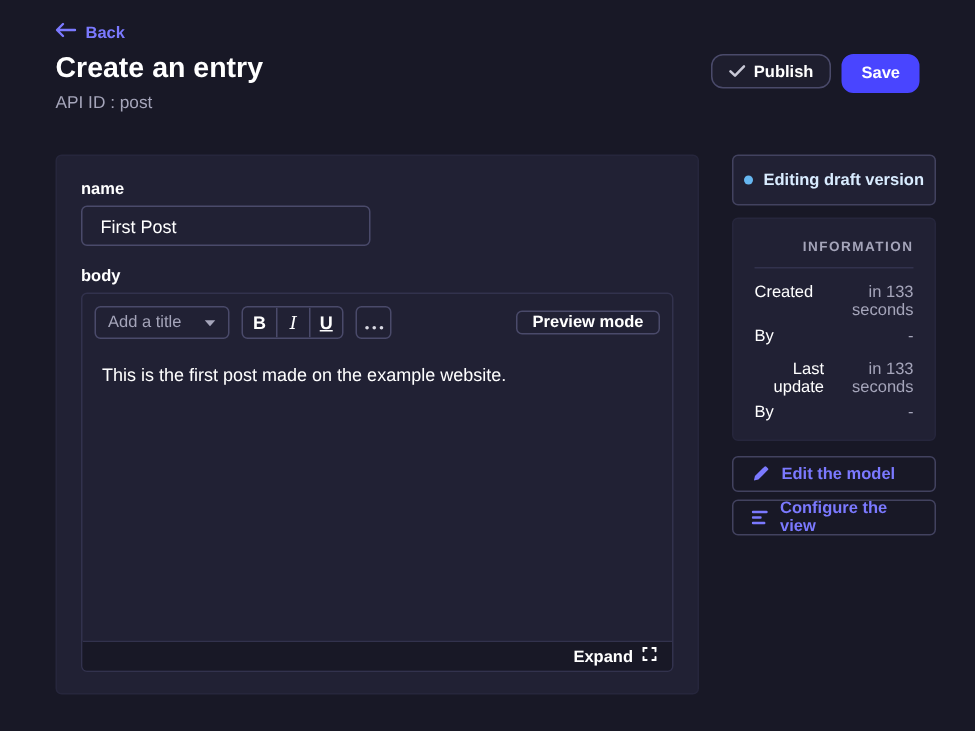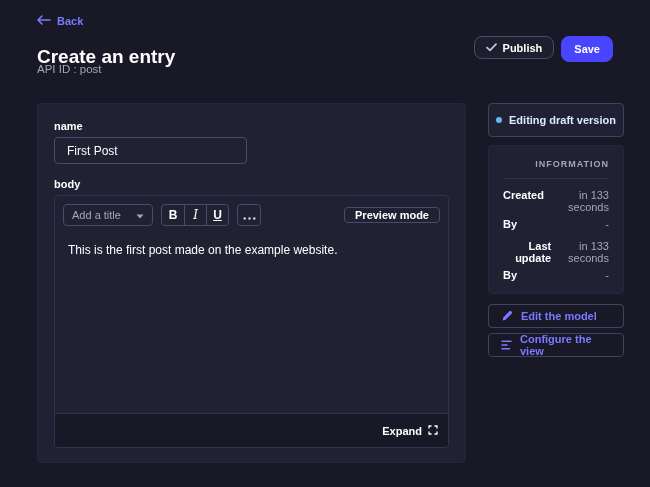--- a/index.html
+++ b/index.html
@@ -15,21 +15,21 @@
     --draft-text:#d9ecff;
   }
   *{margin:0;padding:0;box-sizing:border-box;}
   html,body{background:var(--background);}
   body{font-family:"Liberation Sans",sans-serif;}
   .page{position:relative;width:650px;height:487px;background:var(--background);overflow:hidden;color:var(--text-primary);}
 
   
   .back-link{position:absolute;top:15px;left:37px;display:flex;align-items:center;gap:6px;
     color:var(--accent);font-size:11px;font-weight:bold;cursor:pointer;text-decoration:none;}
-  .page-title{position:absolute;top:46px;left:37px;font-size:19px;font-weight:bold;color:var(--text-primary);}
+  .page-title{position:absolute;top:35px;left:37px;font-size:19px;font-weight:bold;color:var(--text-primary);}
   .api-id{position:absolute;top:63px;left:37px;font-size:11.5px;color:var(--text-muted);}
   .header-actions{position:absolute;top:36px;right:37px;display:flex;gap:7px;}
   .btn{display:flex;align-items:center;justify-content:center;gap:6px;height:23px;border-radius:8px;
     font-family:"Liberation Sans",sans-serif;font-size:11px;font-weight:bold;cursor:pointer;}
   .btn-secondary{background:#1e1e2e;border:1px solid var(--border-strong);color:var(--text-primary);padding:0 11px;}
   .btn-secondary .check{color:#c8c8d6;display:flex;}
   .btn-primary{background:var(--primary-button);border:1px solid var(--primary-button);color:#ffffff;padding:12px 12px;}
 
   
   .card{position:absolute;top:103px;left:37px;width:429px;height:360px;background:var(--surface);
@@ -49,38 +49,38 @@
     border:none;color:var(--text-primary);font-size:12px;cursor:pointer;font-family:"Liberation Sans",sans-serif;}
   .fmt-btn + .fmt-btn{border-left:1px solid var(--border-strong);}
   .fmt-bold{font-weight:bold;}
   .fmt-italic{font-family:"DejaVu Serif",serif;font-style:italic;}
   .fmt-underline{text-decoration:underline;font-weight:bold;}
   .more-btn{width:24px;height:22px;display:flex;align-items:center;justify-content:center;background:transparent;
     border:1px solid var(--border-strong);border-radius:4px;color:#d8d8e2;cursor:pointer;}
   .preview-btn{margin-left:auto;height:16px;padding:0 10px;background:transparent;border:1px solid var(--border-strong);
     border-radius:4px;color:var(--text-primary);font-family:"Liberation Sans",sans-serif;font-size:11px;font-weight:bold;cursor:pointer;}
   .editor-content{flex:1;padding:11px 13px;font-size:12px;color:var(--text-primary);cursor:text;}
-  .editor-footer{height:34px;background:var(--background);border-top:1px solid var(--border-subtle);
+  .editor-footer{height:20px;background:var(--background);border-top:1px solid var(--border-subtle);
     border-radius:0 0 3px 3px;display:flex;align-items:center;justify-content:flex-end;padding:8px 10px;}
   .expand-btn{display:flex;align-items:center;gap:6px;background:transparent;border:none;color:var(--text-primary);
     font-family:"Liberation Sans",sans-serif;font-size:11px;font-weight:bold;cursor:pointer;}
 
   
   .sidebar{position:absolute;top:103px;left:488px;width:136px;display:flex;flex-direction:column;}
   .draft-box{height:34px;background:var(--surface);border:1px solid #42425f;border-radius:4px;
     display:flex;align-items:center;justify-content:center;gap:7px;}
   .draft-dot{width:6px;height:6px;border-radius:50%;background:var(--draft-dot);}
   .draft-text{font-size:11px;font-weight:bold;color:var(--draft-text);}
   .info-panel{margin-top:8px;background:var(--surface);border:1px solid #26263c;border-radius:4px;padding:13px 14px 12px 14px;text-align:right;}
   .info-title{font-size:9px;font-weight:bold;letter-spacing:1px;color:var(--text-muted);}
   .info-divider{border:none;border-top:1px solid var(--border-subtle);margin:9px 0 10px 0;}
   .info-row{display:flex;align-items:baseline;justify-content:space-between;margin-bottom:5px;}
   .info-row:last-child{margin-bottom:0;}
   .info-group + .info-group{margin-top:10px;}
-  .info-label{font-size:11px;font-weight:bold;color:var(--text-primary);}
+  .info-label{font-size:11px;font-weight:normal;color:var(--text-primary);}
   .info-value{font-size:11px;color:var(--text-muted);}
   .side-btn{display:flex;align-items:center;gap:8px;height:24px;padding:0 12px;background:transparent;
     border:1px solid #42425f;border-radius:4px;color:var(--accent);font-family:"Liberation Sans",sans-serif;
     font-size:11px;font-weight:bold;cursor:pointer;text-align:left;}
   .side-btn .icon{display:flex;color:var(--accent);}
   .edit-model-btn{margin-top:10px;}
   .configure-view-btn{margin-top:5px;}
 </style>
 </head>
 <body>

